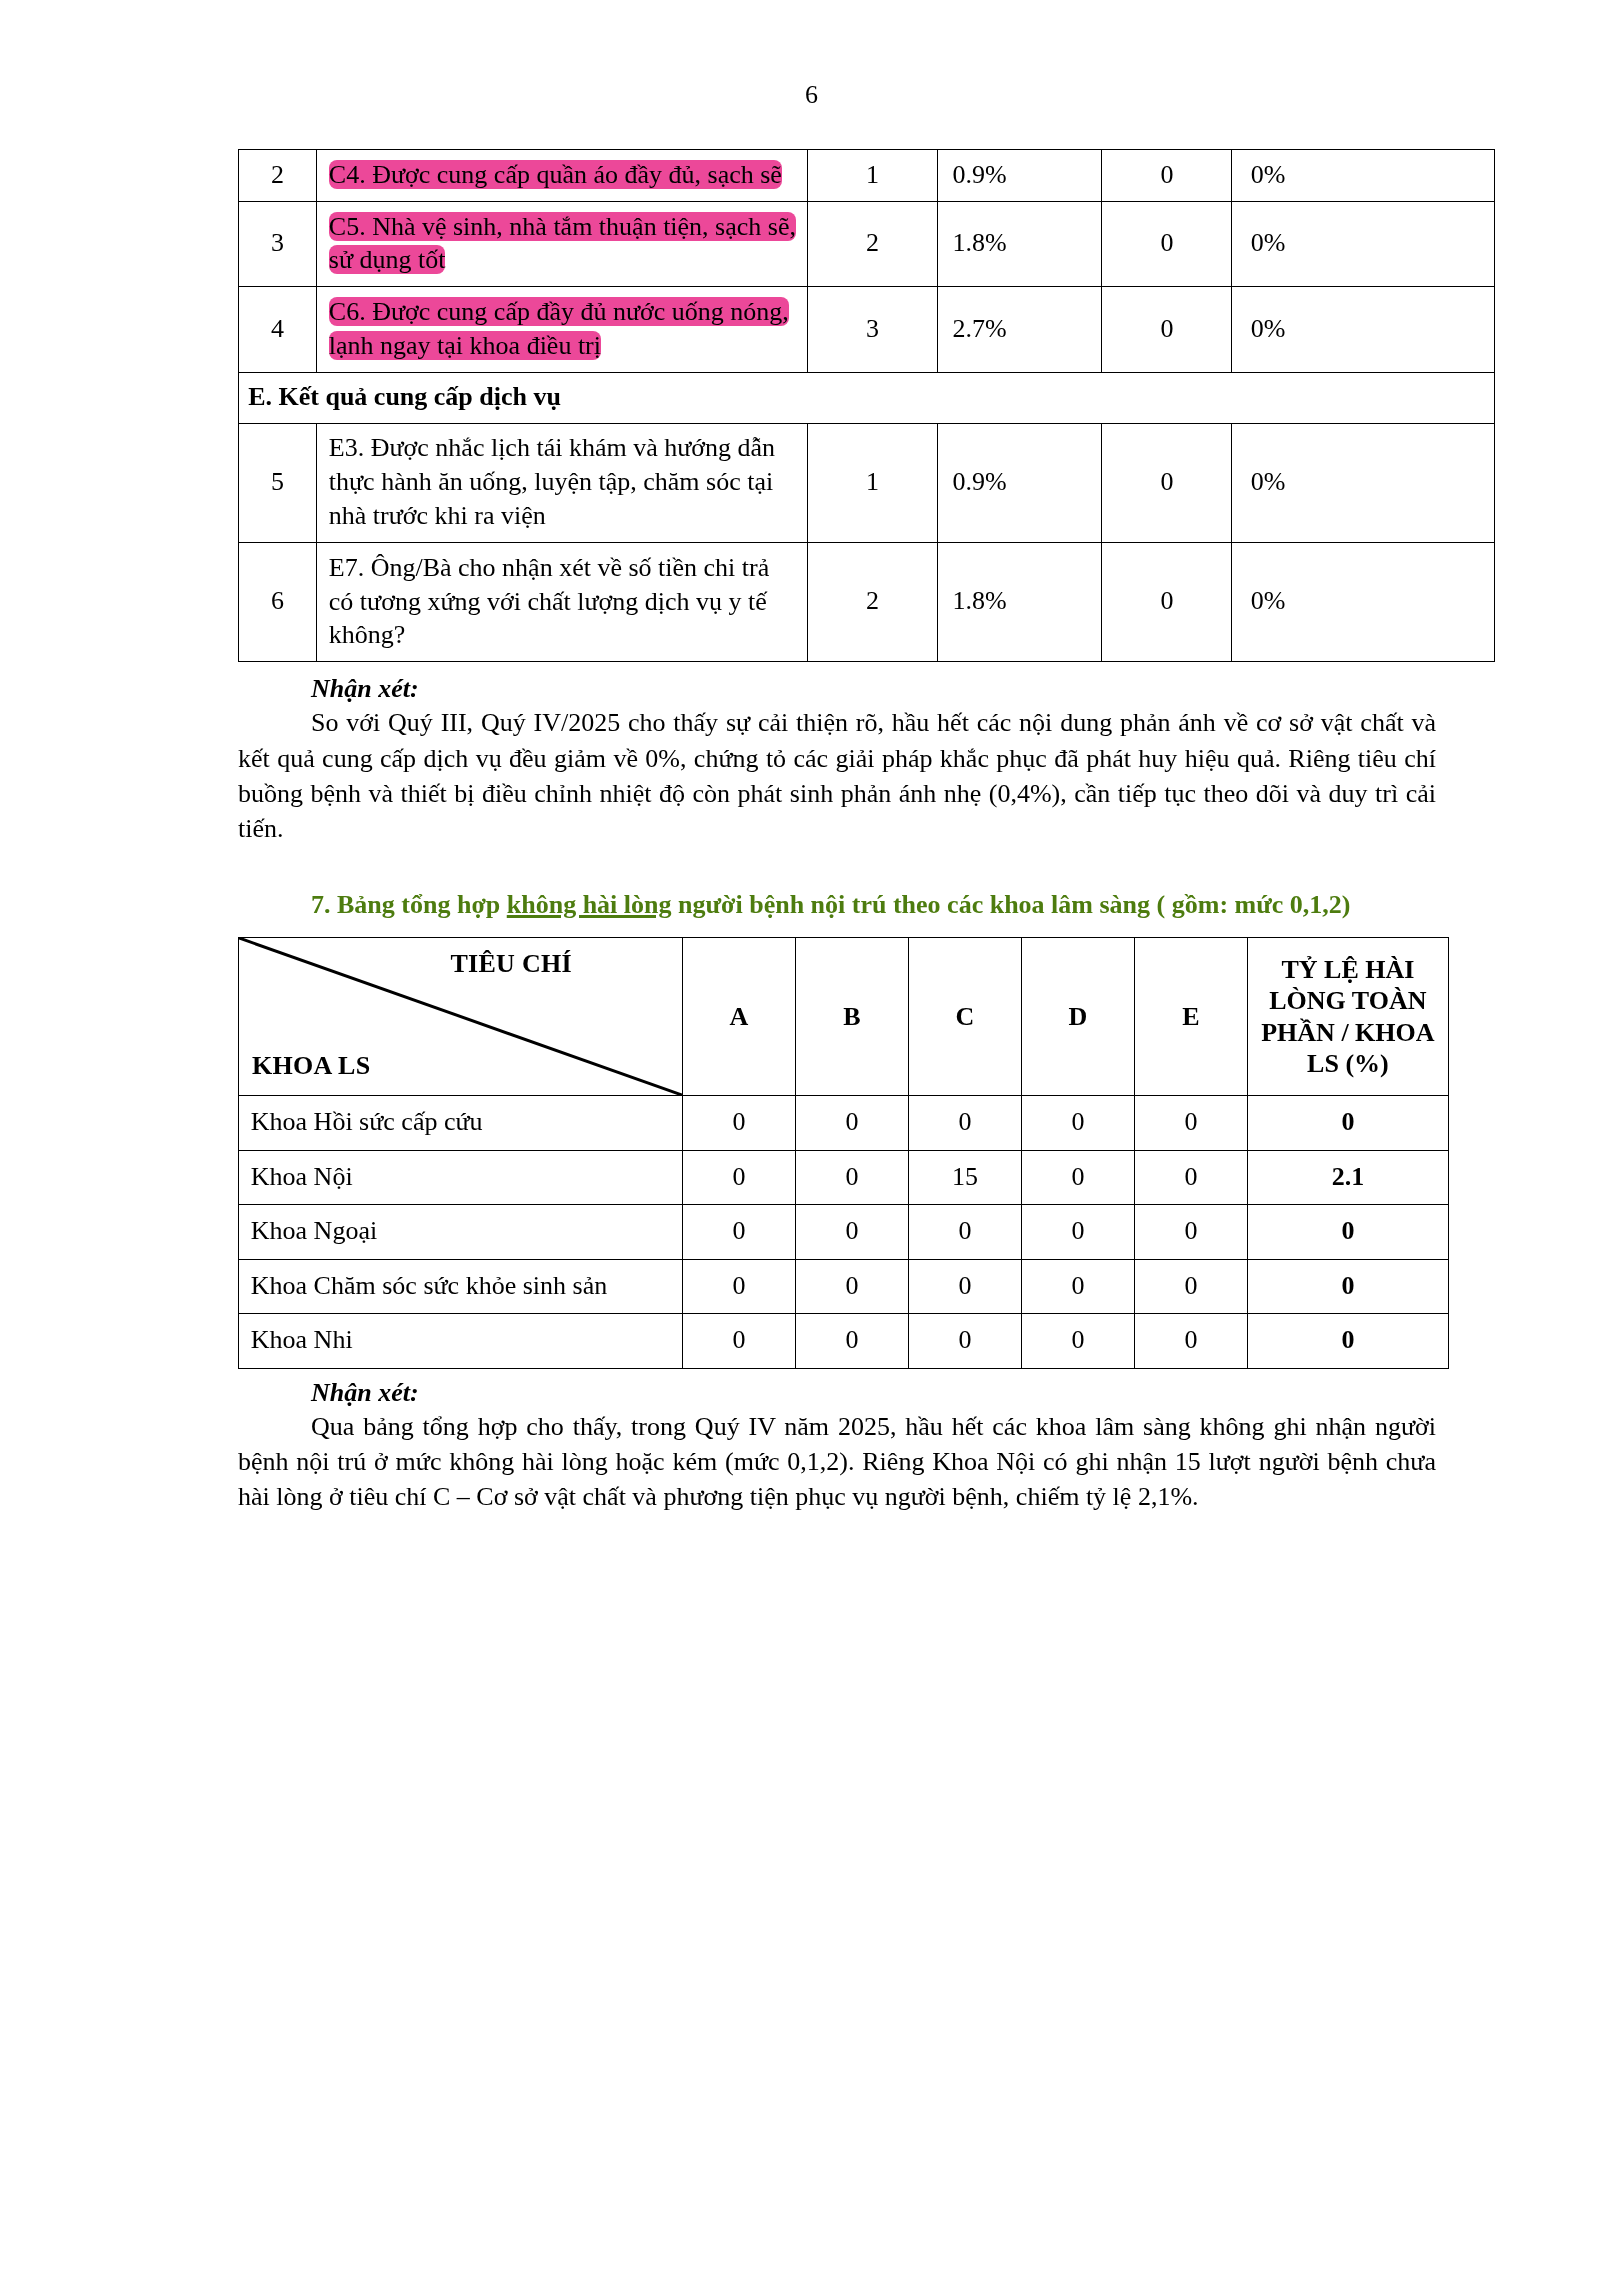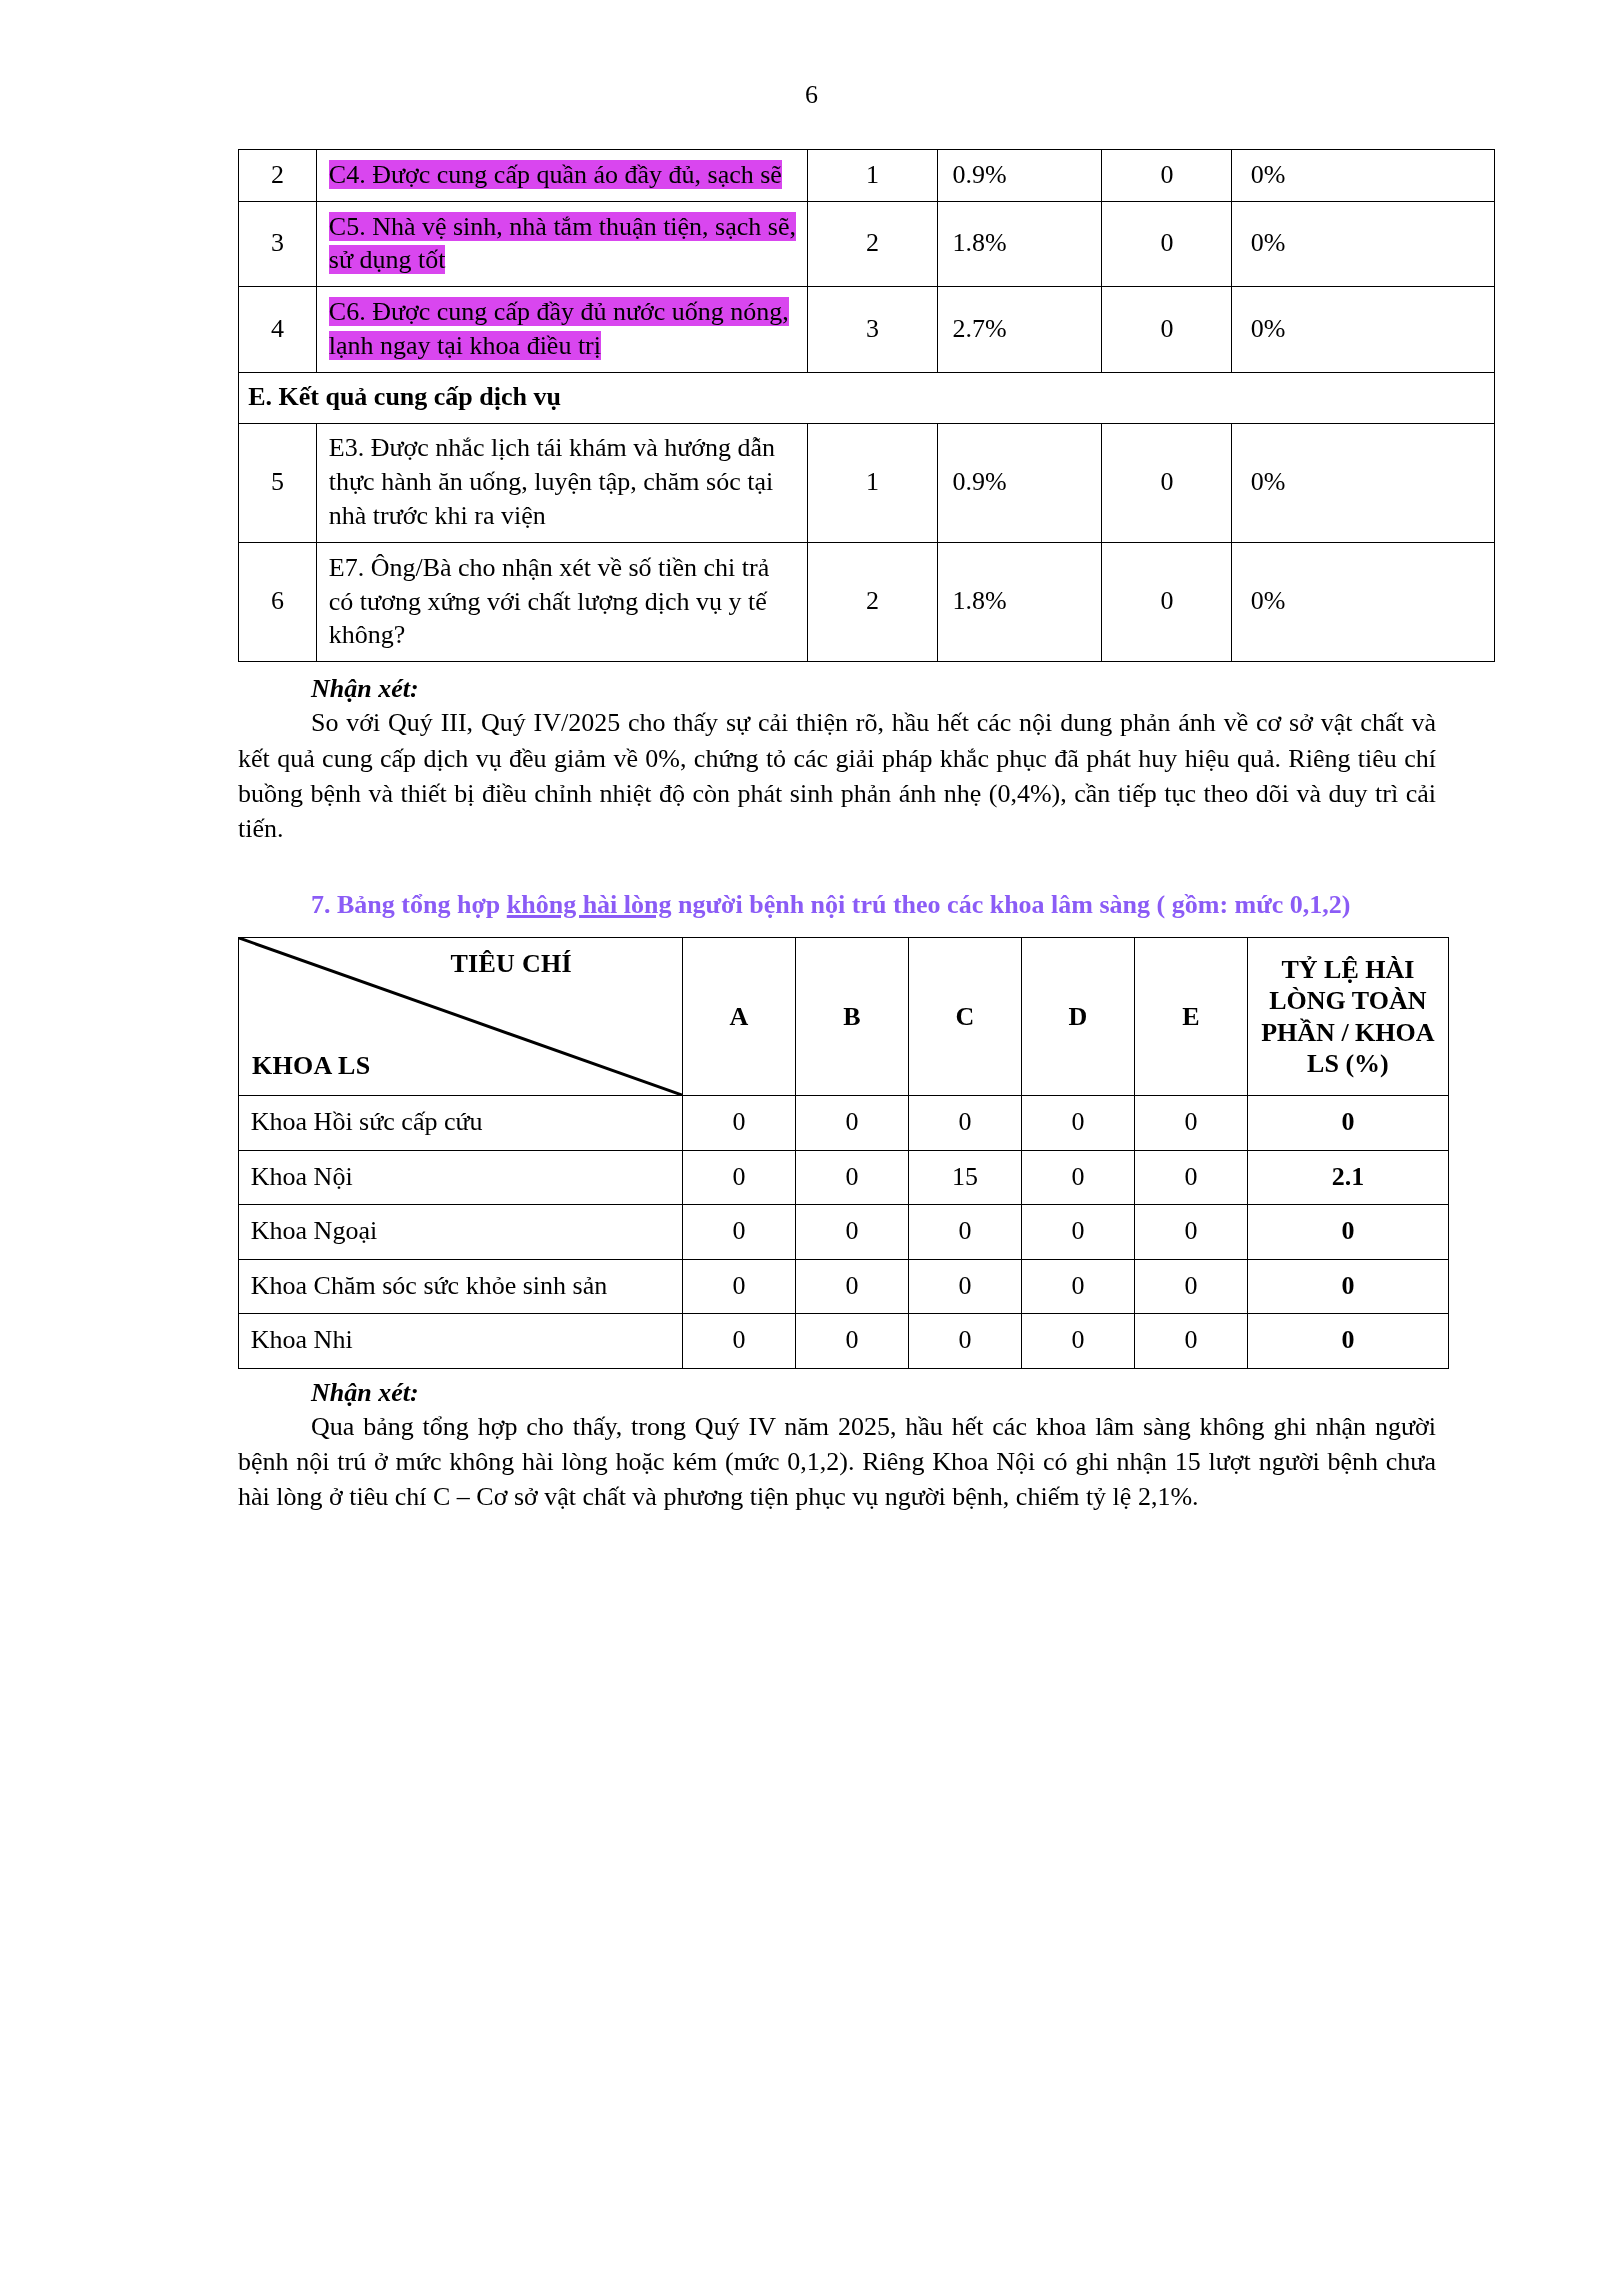--- a/index.html
+++ b/index.html
@@ -64,22 +64,23 @@
   .t1 .c-p2    { width: 243px; text-align: left; }
 
   .t1 .cellpad  { padding: 7.8px 0 9.2px 0; }
   .t1 .textpad  { padding: 7.8px 9.2px 9.2px 11.8px; line-height: 1.30; }
   .t1 .numpad   { padding: 7.8px 0 9.2px 0; }
   .t1 .pctpad   { padding: 7.8px 0 9.2px 14.4px; }
   .t1 .pct2pad  { padding: 7.8px 0 9.2px 18.3px; }
 
   
   .hl {
-    background: #d946ef;
+    background: #ec4899;
     box-decoration-break: clone;
+    border-radius: 8px;
     -webkit-box-decoration-break: clone;
   }
 
   .t1 .section-row td {
     padding: 9.2px 0 10.5px 9.2px;
     font-weight: bold;
     text-align: left;
   }
 
   
@@ -94,21 +95,21 @@
     font-size: 26px;
     line-height: 1.355;
     text-align: justify;
     margin: 1.3px 0 0 0;
     text-indent: 73px;
     hyphens: none;
   }
 
   
   .heading7 {
-    color: #8b5cf6;
+    color: #4d7c0f;
     font-weight: bold;
     font-size: 26px;
     line-height: 1.36;
     margin: 41px 0 0 0;
     text-indent: 73px;
     text-align: justify;
   }
   .heading7 .u { text-decoration: underline; text-decoration-thickness: 2.6px; }
 
   

